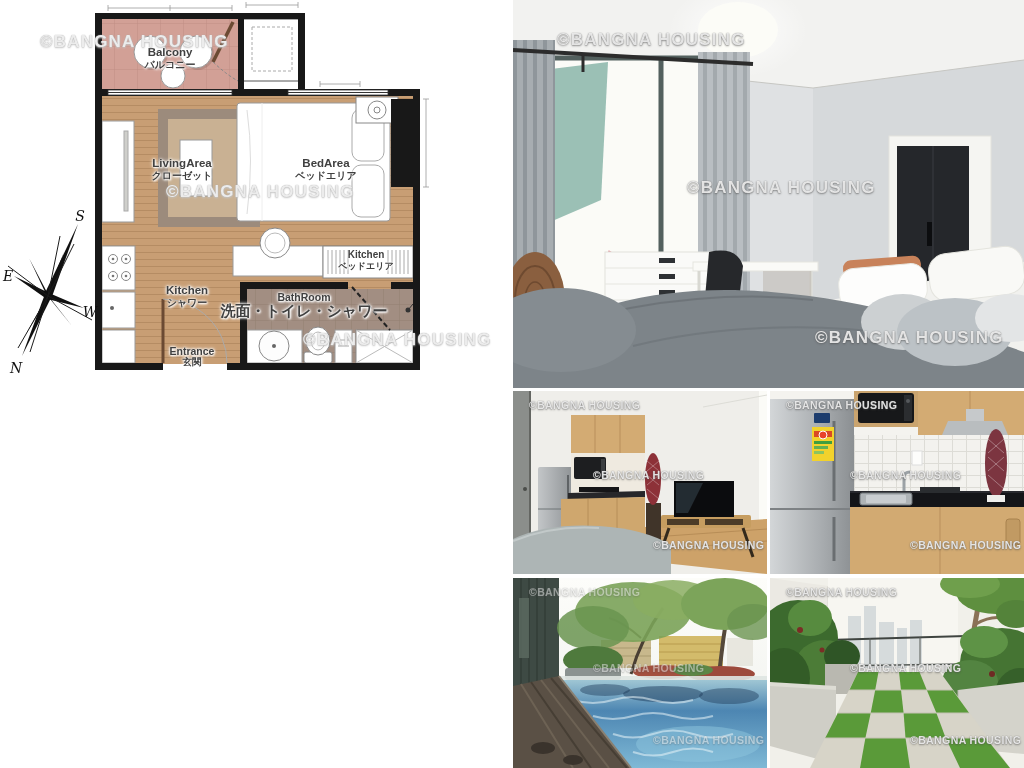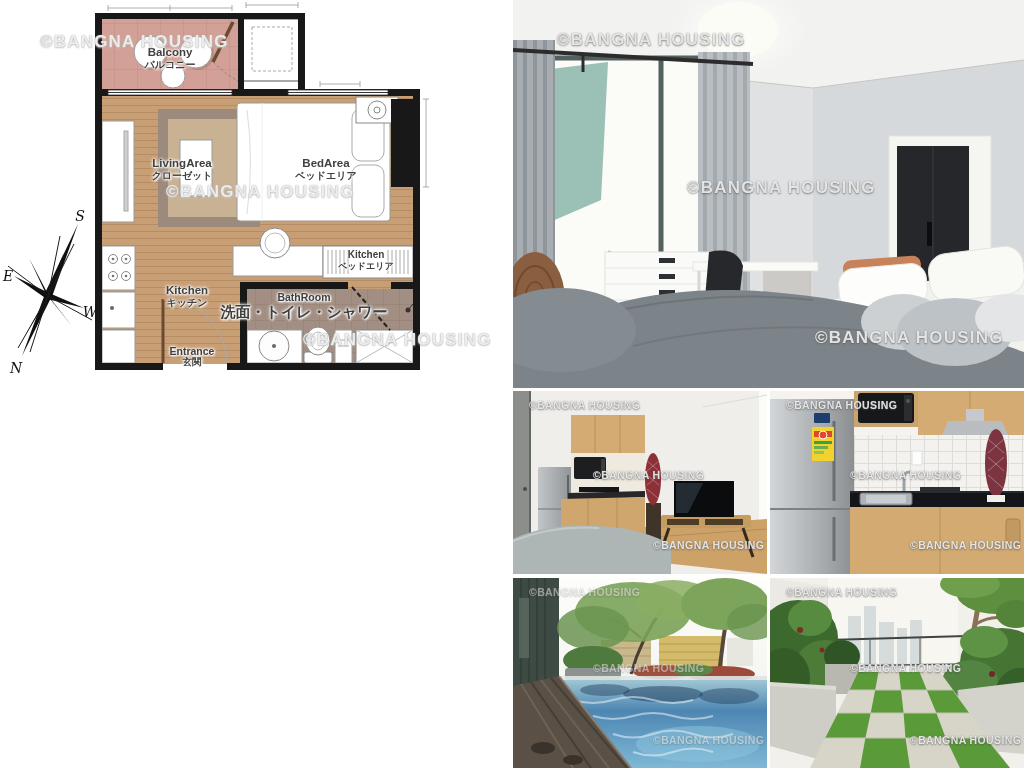--- a/index.html
+++ b/index.html
@@ -12,21 +12,21 @@
       letter-spacing:1.2px;pointer-events:none;}
   .wm.big{font-size:17px;}
   .wm.small{font-size:10.5px;letter-spacing:.4px;}
   .wm.dim{opacity:.55;}
   .wm.plan{color:#ececec;text-shadow:0 0 1px #9f9f9f,0 1px 2px #c8c8c8;}
   .floorplan{position:absolute;background:#fff;}
   .room-label{position:absolute;transform:translate(-50%,-50%);text-align:center;color:#404040;
       font-weight:bold;line-height:1.15;white-space:nowrap;
       text-shadow:0 0 2px #fff,0 0 3px #fff,0 0 4px #fff,1px 1px 2px #fff;}
   .room-label .en{font-size:11.5px;}
-  .room-label .ja{font-size:10px;font-family:Liberation Sans, sans-serif;}
+  .room-label .ja{font-size:10px;font-family:Liberation Serif, serif;}
   .compass-letter{font-family:"DejaVu Serif",serif;font-style:italic;font-size:14px;fill:#101010;}
 </style>
 </head>
 <body>
 
 <div class="canvas">
 
   <div class="photo" style="left:0;top:0;width:510px;height:384px">
     <svg width="510" height="384" viewBox="0 0 510 384">
       <defs>
@@ -391,21 +391,21 @@
     <div class="room-label" style="left:326px;top:169px">
       <div class="en">BedArea</div>
       <div class="ja">ベッドエリア</div>
     </div>
     <div class="room-label" style="left:366px;top:260px">
       <div class="en" style="font-size:10px">Kitchen</div>
       <div class="ja" style="font-size:9px">ベッドエリア</div>
     </div>
     <div class="room-label" style="left:187px;top:296px">
       <div class="en">Kitchen</div>
-      <div class="ja">キッチン</div>
+      <div class="ja">シャワー</div>
     </div>
     <div class="room-label" style="left:304px;top:306px">
       <div class="en" style="font-size:10.5px">BathRoom</div>
       <div class="ja" style="font-size:15px">洗面・トイレ・シャワー</div>
     </div>
     <div class="room-label" style="left:192px;top:356px">
       <div class="en" style="font-size:10.5px">Entrance</div>
       <div class="ja" style="font-size:9.5px">玄関</div>
     </div>
 

